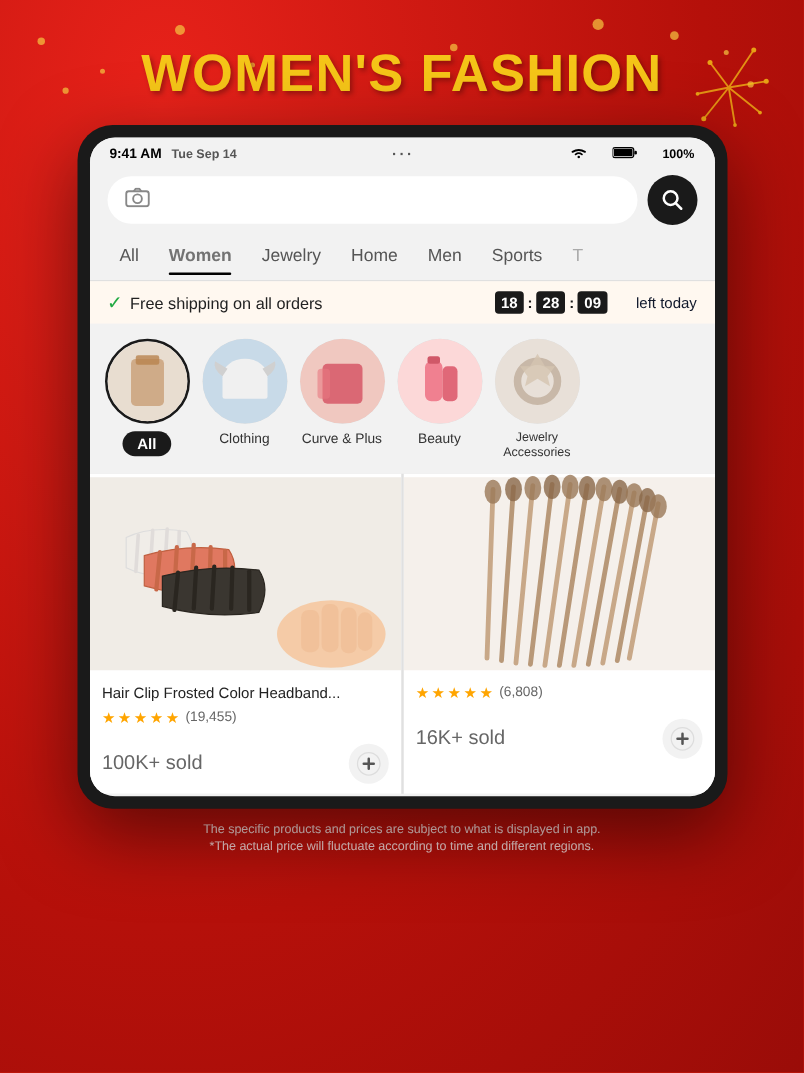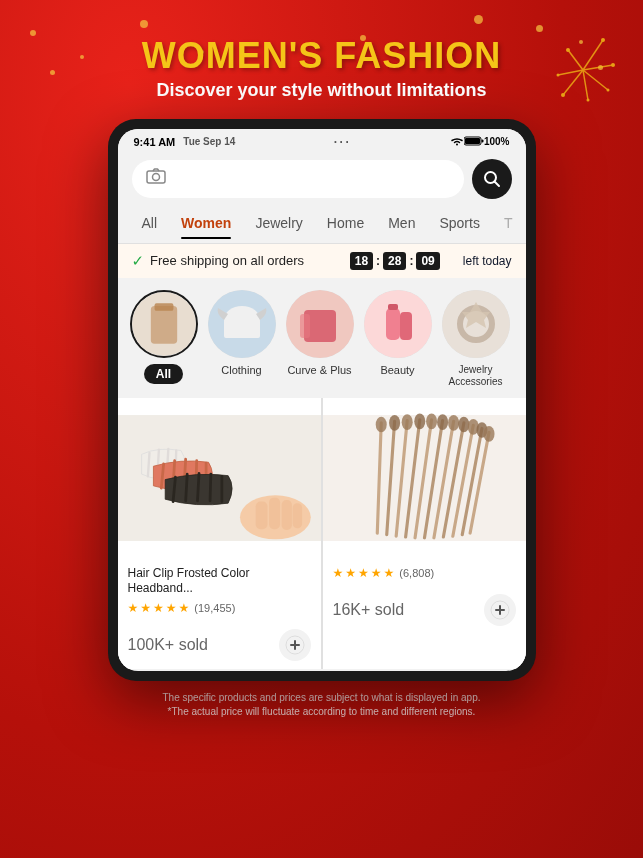--- a/index.html
+++ b/index.html
@@ -30,40 +30,40 @@
     }
 
     .header-text {
       position: relative;
       z-index: 2;
       text-align: center;
       padding-top: 36px;
     }
 
     .header-title {
-      font-size: 36px;
+      font-size: 42px;
       font-weight: 900;
       color: #f5c518;
       letter-spacing: 1px;
       text-shadow: 2px 2px 4px rgba(0,0,0,0.3);
       line-height: 1.1;
     }
 
     .header-subtitle {
       font-size: 18px;
       font-weight: 600;
       color: #ffffff;
       margin-top: 4px;
     }
 
     
     .ipad-frame {
       position: relative;
       z-index: 3;
-      width: 428px;
+      width: 520px;
       margin: 18px auto 0;
       background: #1a1a1a;
       border-radius: 28px;
       padding: 10px;
       box-shadow: 0 20px 60px rgba(0,0,0,0.5);
     }
 
     .ipad-screen {
       background: #f2f2f2;
       border-radius: 20px;
@@ -77,21 +77,21 @@
       justify-content: space-between;
       align-items: center;
       padding: 6px 16px 2px;
       font-size: 10px;
       font-weight: 600;
       color: #000;
     }
 
     .status-time { font-size: 11px; font-weight: 700; }
     .status-date { font-size: 10px; color: #555; }
-    .status-icons { display: flex; align-items: center; gap: 0; font-size: 10px; }
+    .status-icons { display: flex; align-items: center; gap: 20px; font-size: 10px; }
     .status-dots { color: #555; font-size: 12px; letter-spacing: 2px; }
 
     
     .search-area {
       background: #f2f2f2;
       padding: 8px 14px 6px;
       display: flex;
       align-items: center;
       gap: 8px;
     }
@@ -134,21 +134,21 @@
     .nav-tab {
       padding: 6px 12px;
       font-size: 14px;
       color: #555;
       cursor: pointer;
       white-space: nowrap;
       position: relative;
     }
 
     .nav-tab.active {
-      color: #c2410c;
+      color: #737373;
       font-weight: 700;
     }
 
     .nav-tab.active::after {
       content: '';
       position: absolute;
       bottom: -2px;
       left: 12px;
       right: 12px;
       height: 2px;
@@ -354,21 +354,20 @@
   <circle cx="70" cy="35" r="2" fill="#f5c518"></circle>
   <circle cx="65" cy="60" r="1.5" fill="#f5c518"></circle>
   <circle cx="45" cy="70" r="1.5" fill="#f5c518"></circle>
   <circle cx="20" cy="65" r="2" fill="#f5c518"></circle>
   <circle cx="15" cy="45" r="1.5" fill="#f5c518"></circle>
   <circle cx="25" cy="20" r="2" fill="#f5c518"></circle>
 </svg>
 
 <div class="header-text">
   <div class="header-title">WOMEN'S FASHION</div>
-  <div class="header-subtitle">Discover your style without limitations</div>
 </div>
 
 <div class="ipad-frame">
   <div class="ipad-screen">
 
     <div class="status-bar">
       <div style="display:flex;align-items:center;gap:8px;">
         <span class="status-time">9:41 AM</span>
         <span class="status-date">Tue Sep 14</span>
       </div>

